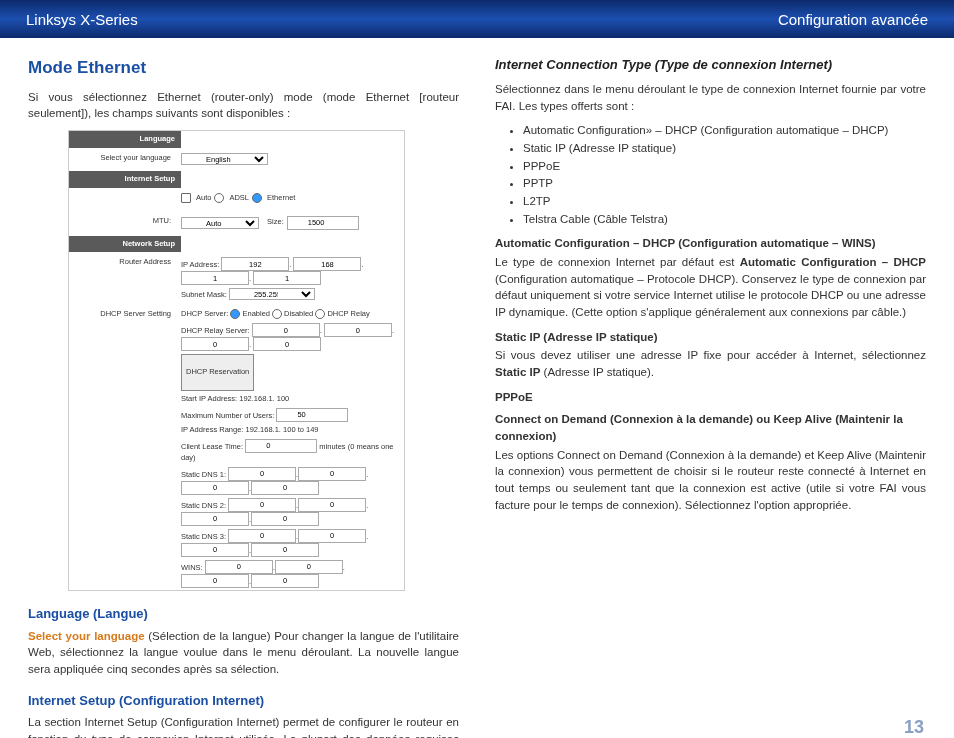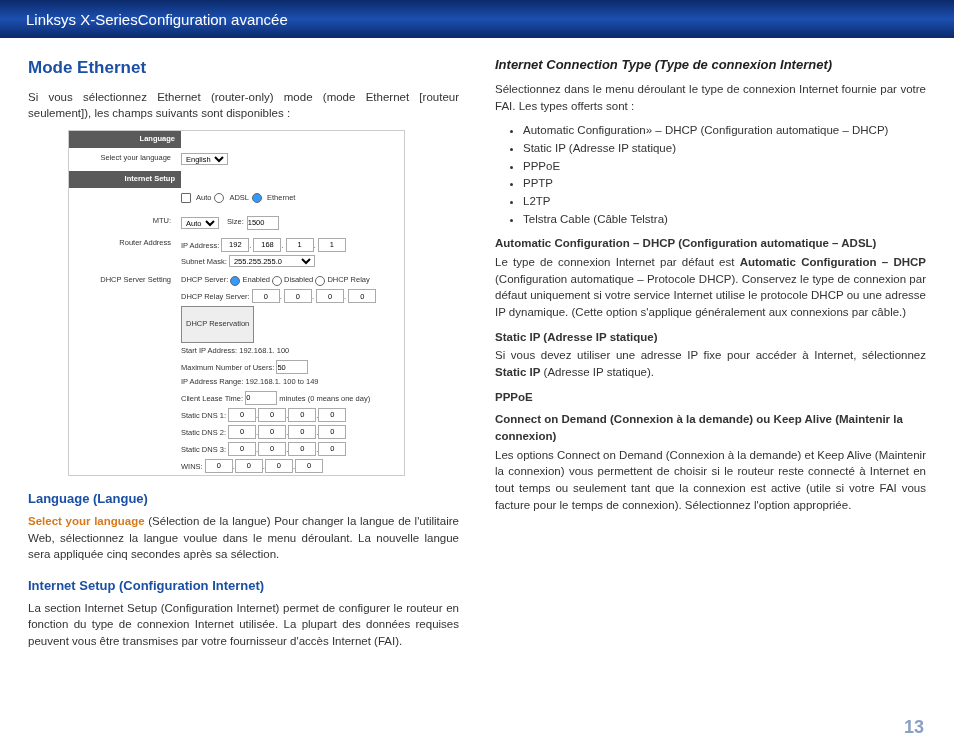--- a/index.html
+++ b/index.html
@@ -9,20 +9,21 @@
     background: #fff;
     width: 954px;
     height: 738px;
     overflow: hidden;
   }
   .topbar {
     height: 38px;
     background: linear-gradient(to bottom, #0b2a6b 0%, #1c4fb0 50%, #0b2a6b 100%);
     color: #fff;
     display: flex;
+    justify-content: space-between;
     align-items: center;
     padding: 0 26px;
     font-size: 15px;
   }
   .page {
     display: flex;
     padding: 18px 28px 0 28px;
     gap: 36px;
   }
   .col {
@@ -90,21 +91,21 @@
     font-weight: 600;
     padding: 3px 6px;
     margin-bottom: 3px;
   }
   .shot .fld { flex: 1; padding: 2px 4px; display: flex; align-items: center; gap: 3px; }
   .shot select, .shot input[type=text] {
     font-size: 7.5px;
     height: 12px;
     border: 1px solid #aaa;
     background: #fff;
-    padding: 0 0;
+    padding: 0 20px;
   }
   .shot input[type=text].ip { width: 26px; text-align:center; }
   .shot input[type=text].wide { width: 110px; }
   .shot input[type=text].small { width: 30px; }
   .shot .btn {
     font-size: 7.5px;
     border: 1px solid #888;
     background: #eee;
     padding: 12px 4px;
     display: inline-block;
@@ -157,20 +158,24 @@
       </div>
         </div>
       <div class="sep"></div>
       <div class="sep"></div>
       <div class="row">
           <div class="lab">MTU:</div>
         <div class="fld"><select><option>Auto</option></select>
           &nbsp;<span>Size:</span> <input type="text" class="small" value="1500" style=""></div>
         </div>
       <div class="sep"></div>
+      <div class="row">
+          <div class="lab hdr">Network Setup</div>
+          <div class="fld"></div>
+        </div>
       <div class="row">
           <div class="lab">Router Address</div>
         <div class="fld" style="flex-direction:column; align-items:flex-start; gap:3px;justify-content:center;">
           <div><span>IP Address:</span>
             <input class="ip" type="text" value="192" style="">.
             <input class="ip" type="text" value="168" style="">.
             <input class="ip" type="text" value="1" style="">.
             <input class="ip" type="text" value="1" style=""></div>
           <div><span>Subnet Mask:</span> <select style="width:86px"><option>255.255.255.0</option></select></div>
         </div>
@@ -217,21 +222,21 @@
     <p>Sélectionnez dans le menu déroulant le type de connexion Internet fournie par votre FAI. Les types offerts sont :</p>
     <ul>
       <li>Automatic Configuration» – DHCP (Configuration automatique – DHCP)</li>
       <li>Static IP (Adresse IP statique)</li>
       <li>PPPoE</li>
       <li>PPTP</li>
       <li>L2TP</li>
       <li>Telstra Cable (Câble Telstra)</li>
     </ul>
 
-    <div class="subhead">Automatic Configuration – DHCP (Configuration automatique – ADSL)</div>
+    <div class="subhead">Automatic Configuration – DHCP (Configuration automatique – WINS)</div>
     <p><span>Le type de connexion Internet par défaut est </span><span class="bold">Automatic Configuration – DHCP</span><span> (Configuration automatique – Protocole DHCP). Conservez le type de connexion par défaut uniquement si votre service Internet utilise le protocole DHCP ou une adresse IP dynamique. (Cette option s'applique généralement aux connexions par câble.)</span></p>
 
     <div class="subhead">Static IP (Adresse IP statique)</div>
     <p><span>Si vous devez utiliser une adresse IP fixe pour accéder à Internet, sélectionnez </span><span class="bold">Static IP</span><span> (Adresse IP statique).</span></p>
 
     <div class="subhead">PPPoE</div>
 
     <div class="subhead">Connect on Demand (Connexion à la demande) ou Keep Alive (Maintenir la connexion)</div>
     <p>Les options Connect on Demand (Connexion à la demande) et Keep Alive (Maintenir la connexion) vous permettent de choisir si le routeur reste connecté à Internet en tout temps ou seulement tant que la connexion est active (utile si votre FAI vous facture pour le temps de connexion). Sélectionnez l'option appropriée.</p>
   </div>

